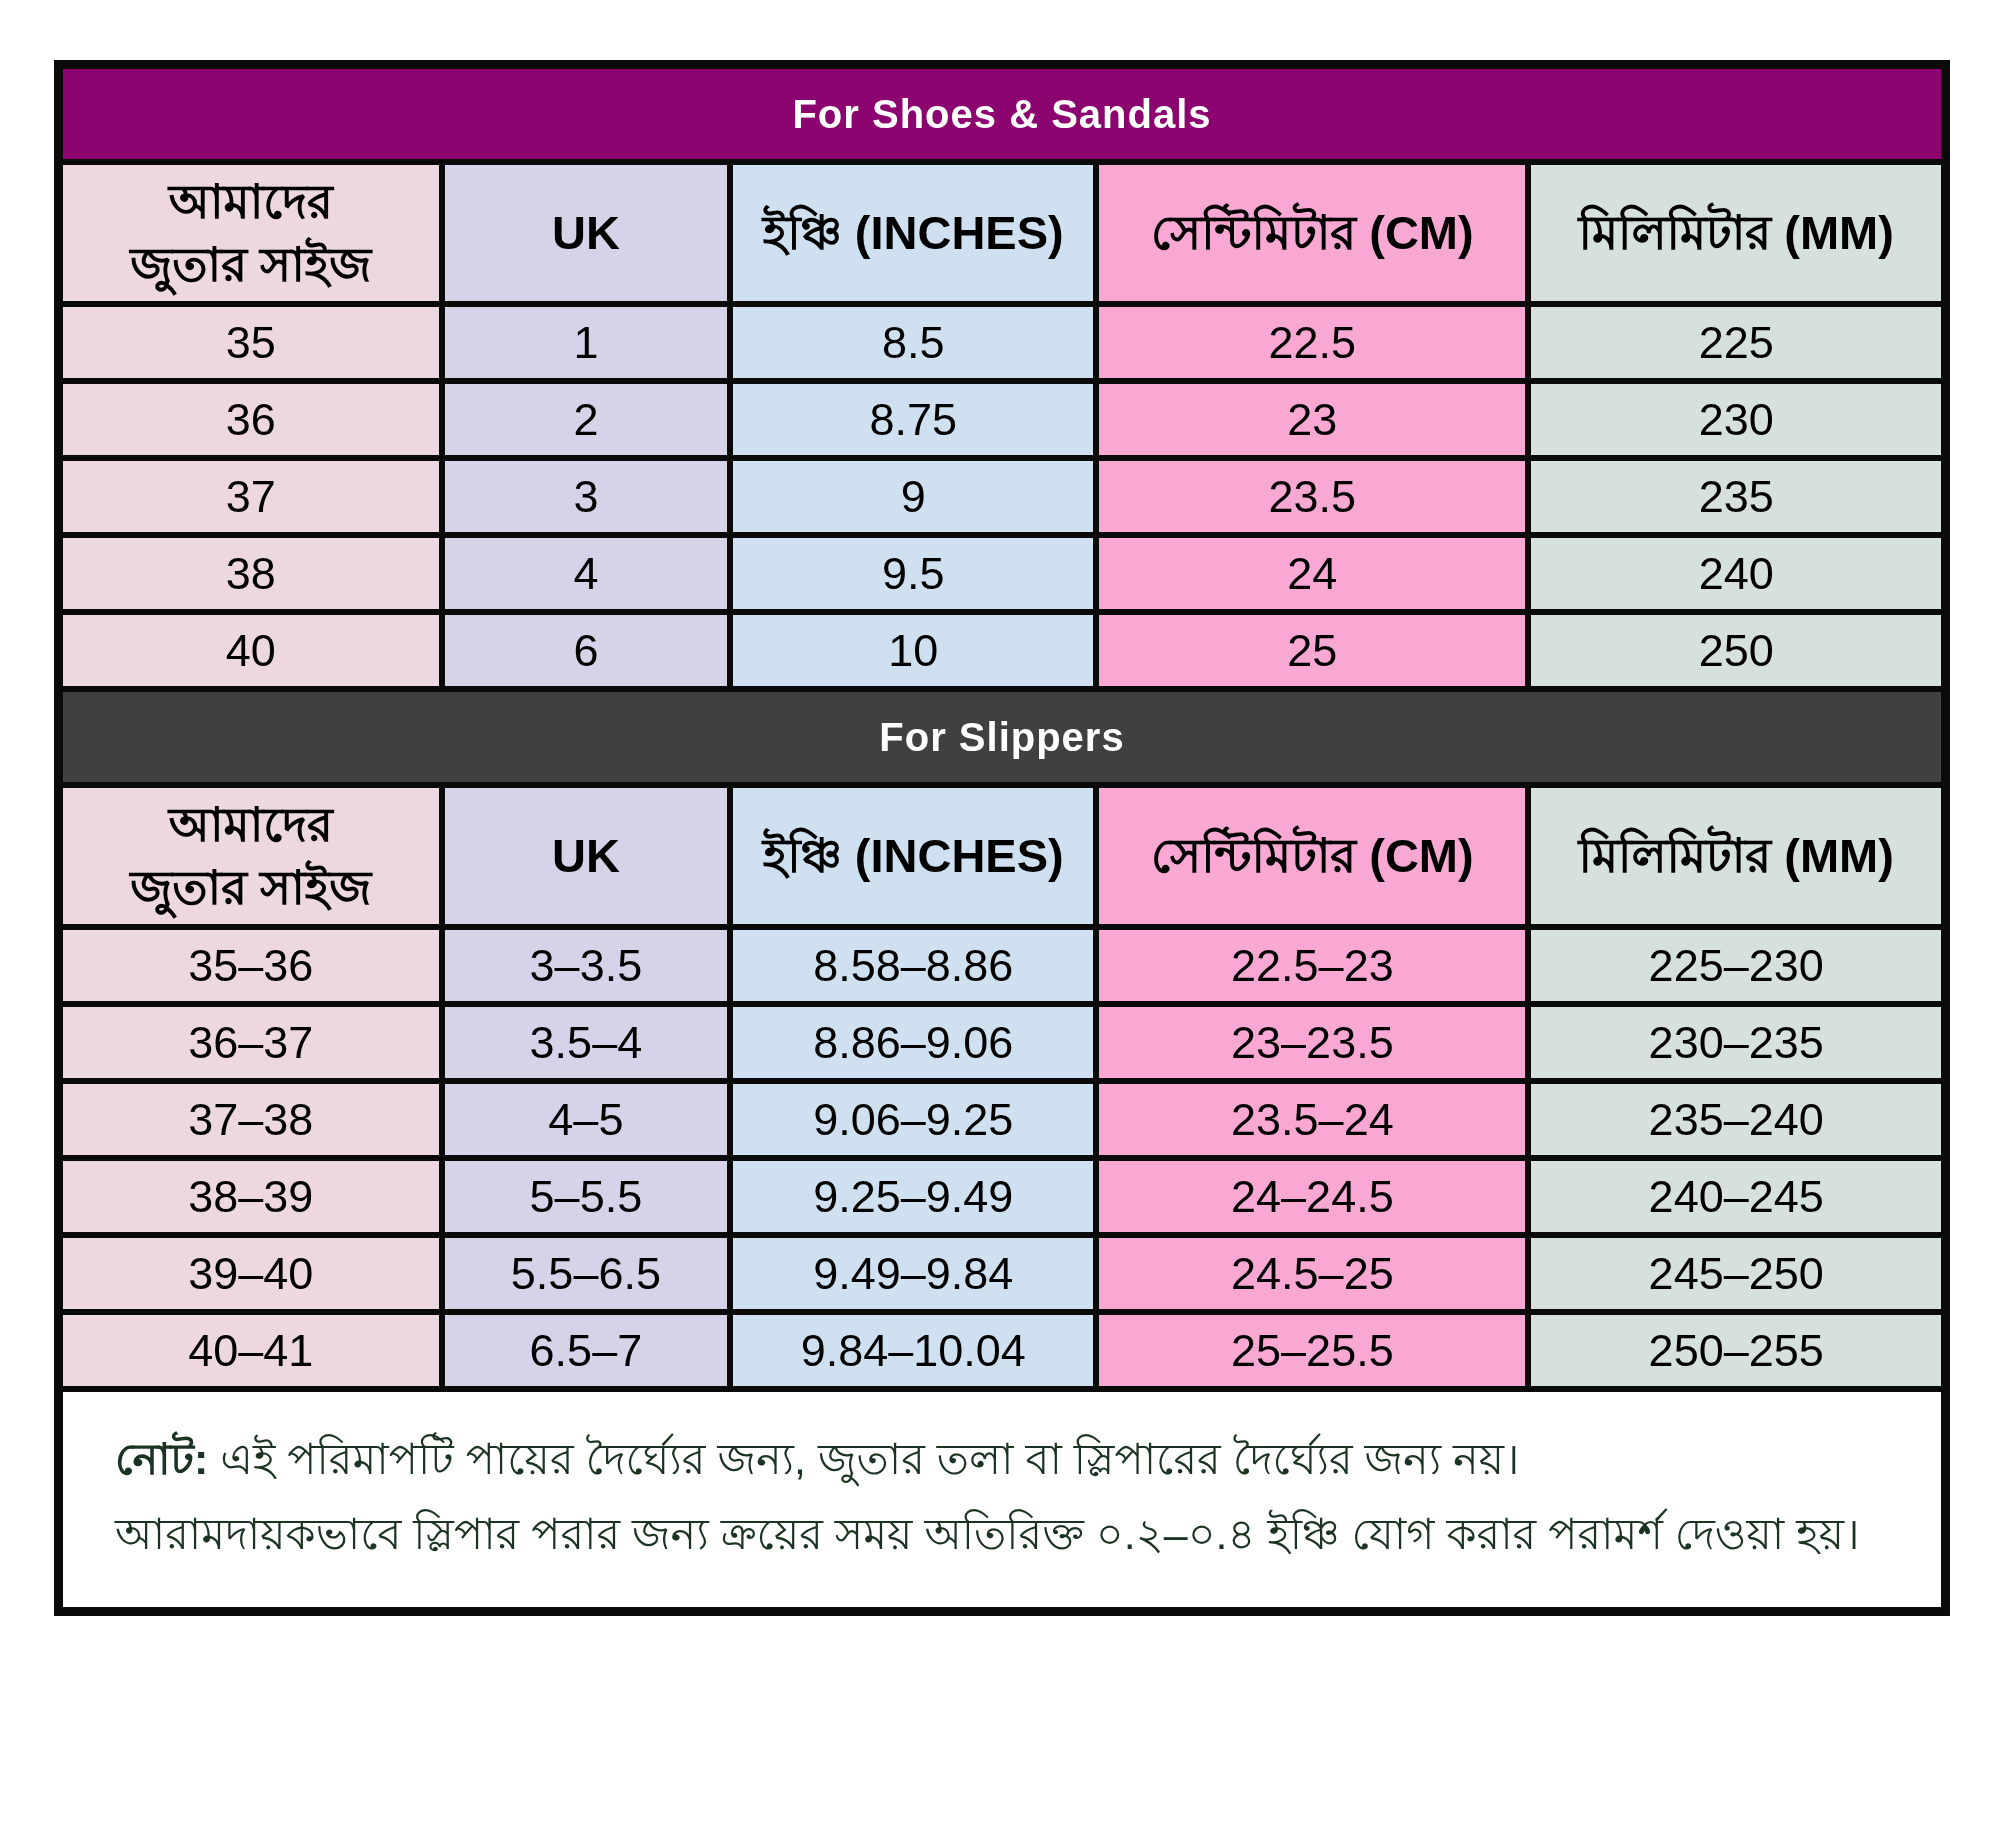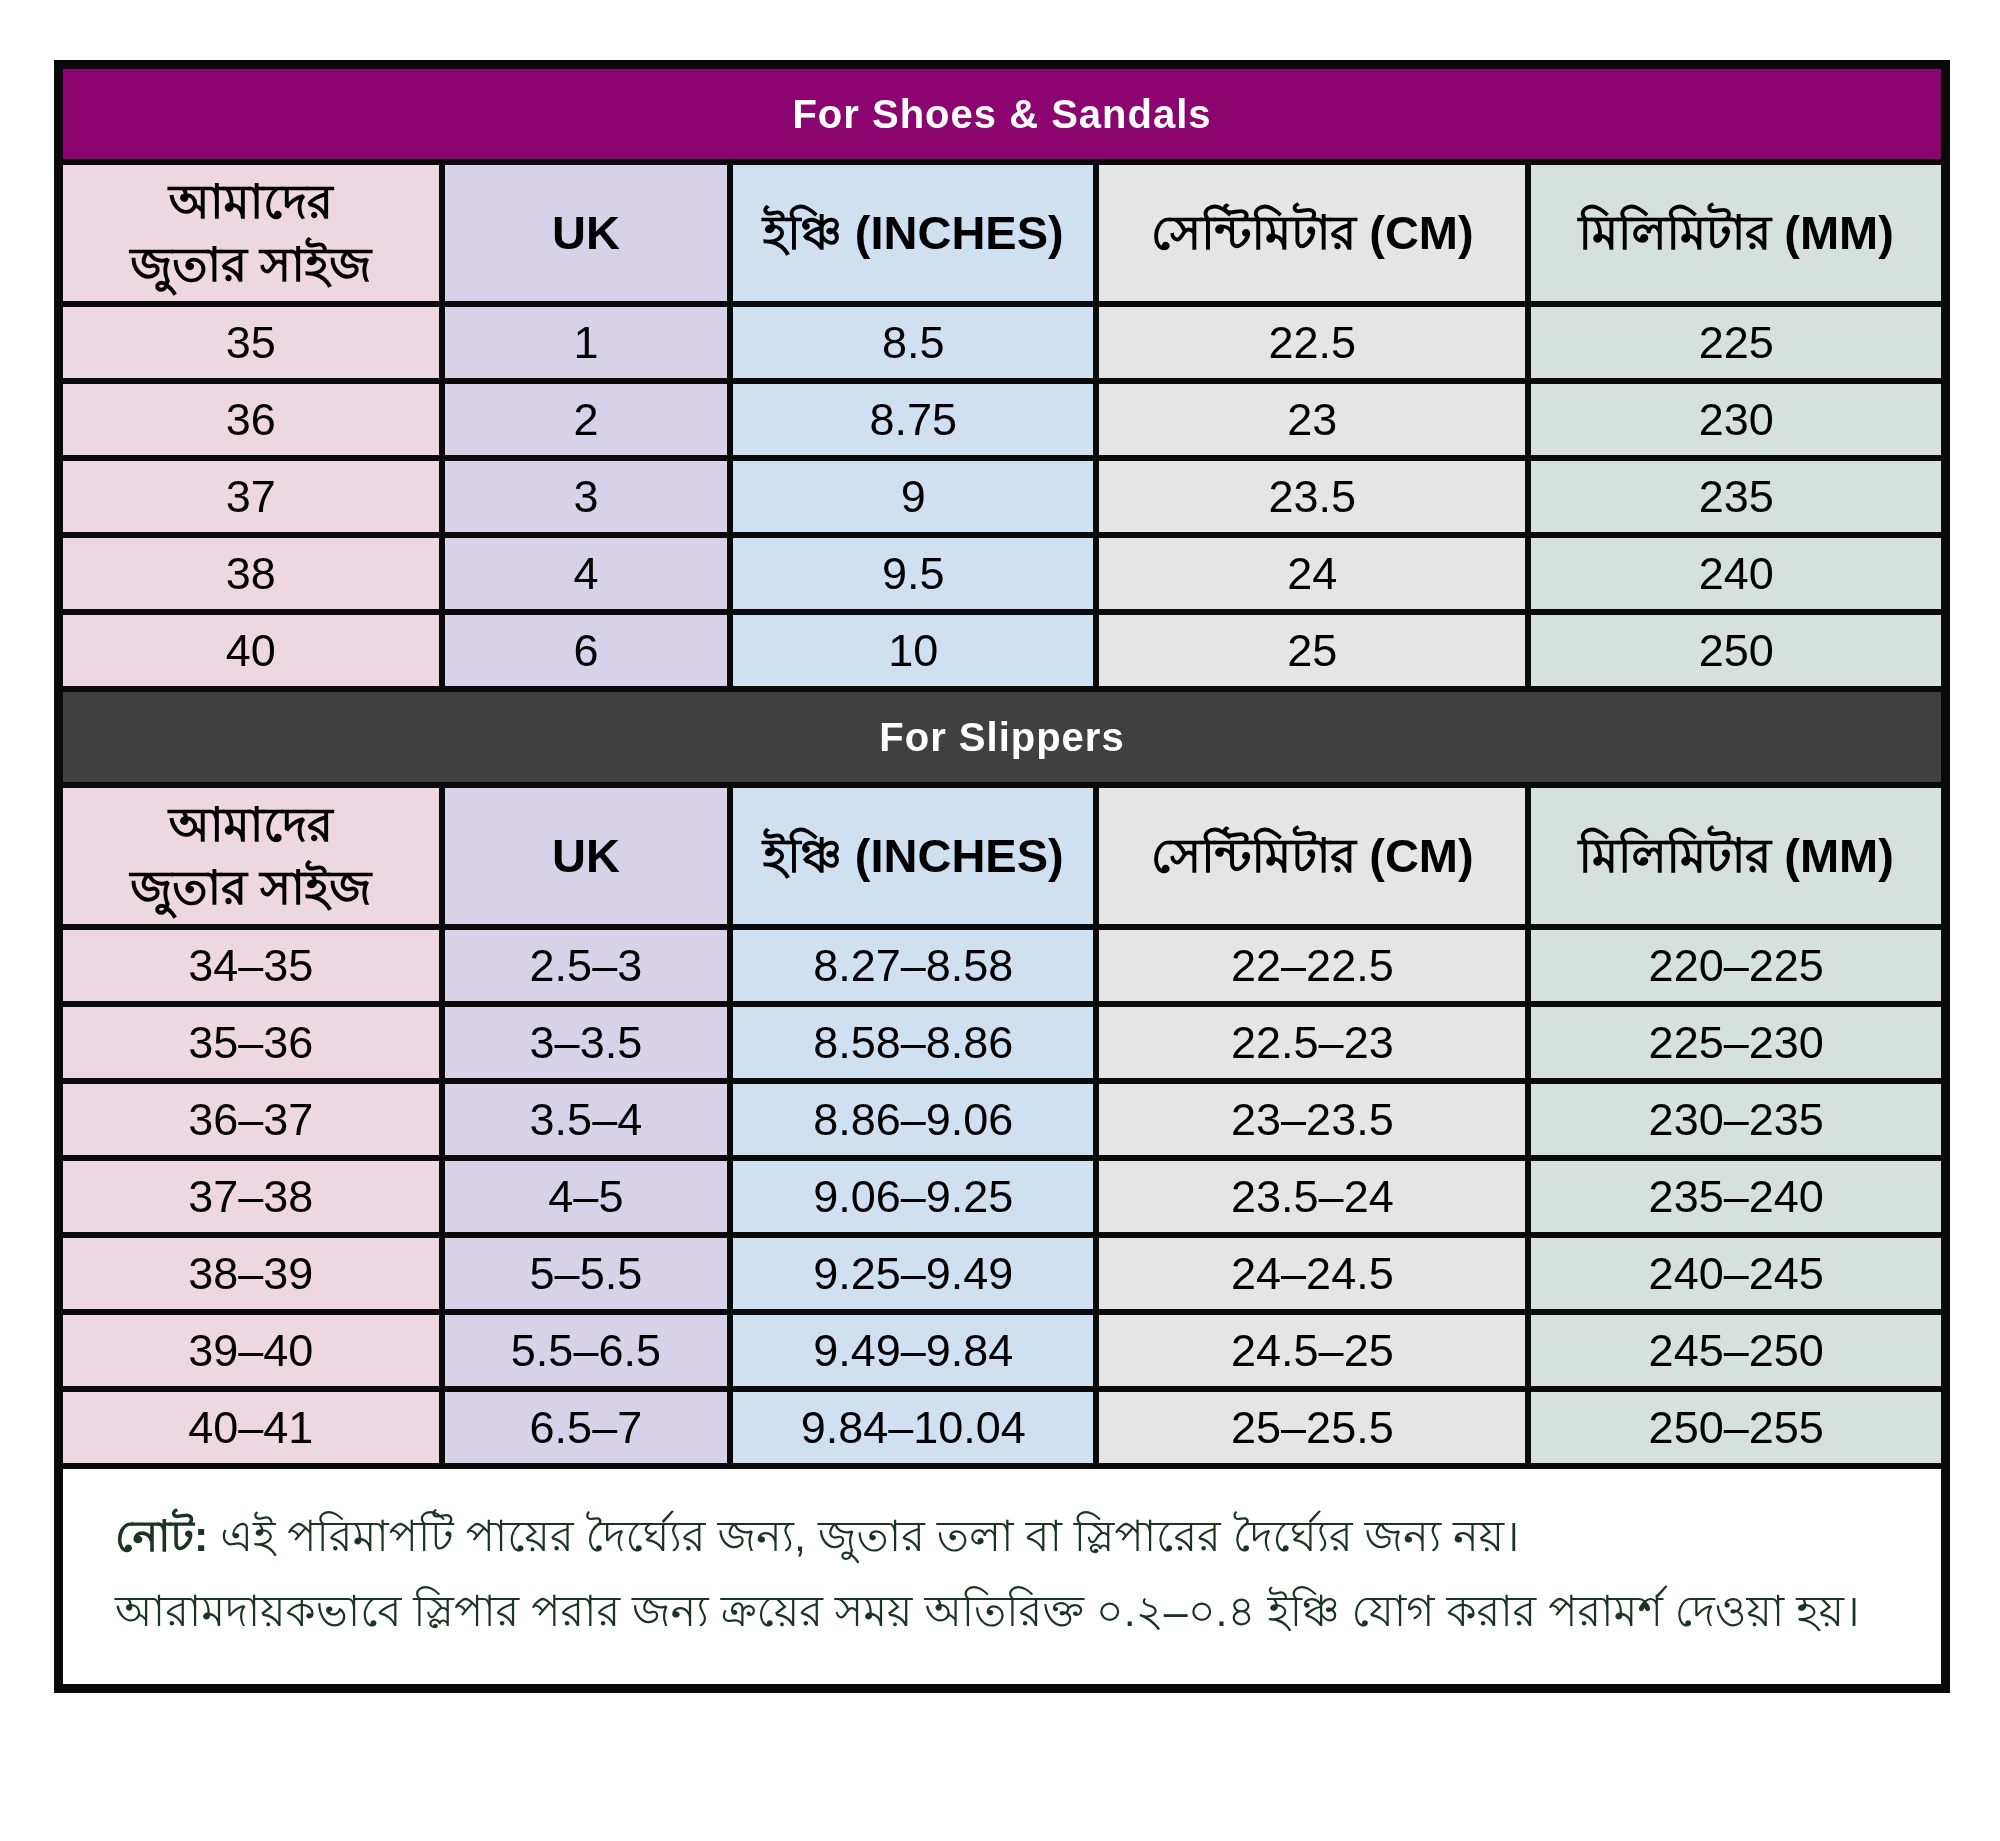--- a/index.html
+++ b/index.html
@@ -22,21 +22,21 @@
     color:#ffffff;font-weight:bold;font-size:40px;height:90px;
     letter-spacing:1px;
   }
   .shoes-title{background:#8B0470;}
   .slippers-title{background:#404040;}
   th{font-weight:bold;font-size:47px;height:136px;line-height:1.35;}
   .data-row td{font-size:45px;height:71px;}
   .c1{background:#EDD8E2;}
   .c2{background:#D8D2E8;text-align:center;}
   .c3{background:#CFE1F1;}
-  .c4{background:#e5e5e5;}
+  .c4{background:#f9a8d4;}
   .c5{background:#D6E1DD;}
   .note-cell{
     background:#ffffff;text-align:left;
     padding:30px 24px 34px 52px;
     font-size:43px;line-height:1.75;color:#1B3322;height:auto;
   }
   .note-label{font-weight:bold;}
 </style>
 </head>
 <body>
@@ -106,27 +106,20 @@
 
   <tr>
     <th class="c1"><span>আমাদের</span><br><span>জুতার সাইজ</span></th>
     <th class="c2">UK</th>
     <th class="c3">ইঞ্চি (INCHES)</th>
     <th class="c4">সেন্টিমিটার  (CM)</th>
     <th class="c5">মিলিমিটার  (MM)</th>
   </tr>
 
   <tr class="data-row">
-    <td class="c1">34–35</td>
-    <td class="c2">2.5–3</td>
-    <td class="c3">8.27–8.58</td>
-    <td class="c4">22–22.5</td>
-    <td class="c5">220–225</td>
-  </tr>
-  <tr class="data-row">
     <td class="c1">35–36</td>
     <td class="c2">3–3.5</td>
     <td class="c3">8.58–8.86</td>
     <td class="c4">22.5–23</td>
     <td class="c5">225–230</td>
   </tr>
   <tr class="data-row">
     <td class="c1">36–37</td>
     <td class="c2">3.5–4</td>
     <td class="c3">8.86–9.06</td>

